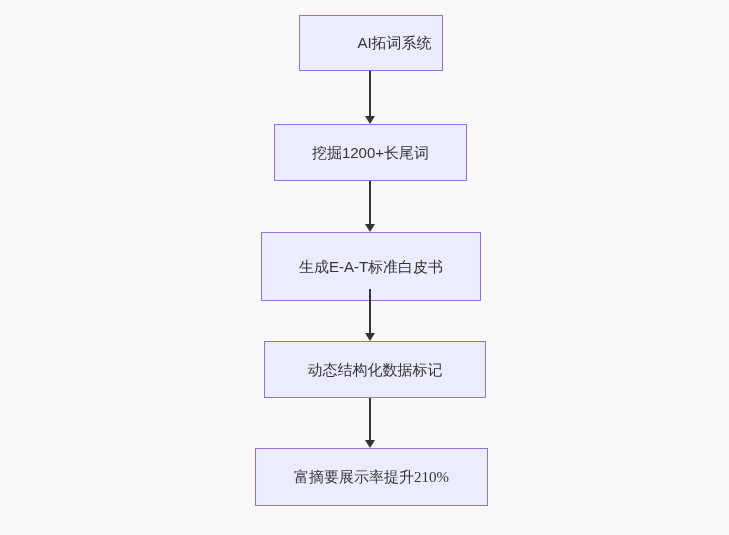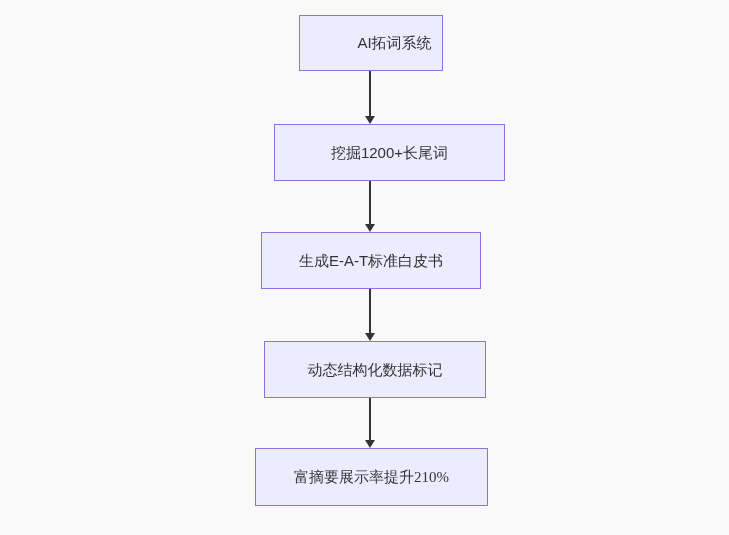--- a/index.html
+++ b/index.html
@@ -23,22 +23,22 @@
     color: #333333;
     font-size: 15px;
     display: flex;
     align-items: center;
     justify-content: center;
     text-align: center;
     line-height: 1.2;
   }
   
   .n1 { left: 299px; top: 15px;  width: 144px; height: 56px; padding-left: 47px; }
-  .n2 { left: 274px; top: 124px; width: 231px; height: 57px; }
-  .n3 { left: 261px; top: 232px; width: 220px; height: 57px; }
+  .n2 { left: 274px; top: 124px; width: 193px; height: 57px; }
+  .n3 { left: 261px; top: 232px; width: 220px; height: 69px; }
   .n4 { left: 264px; top: 341px; width: 222px; height: 57px; }
   .n5 { left: 255px; top: 448px; width: 233px; height: 58px; font-family: Liberation Serif, serif; }
 
   .edge {
     position: absolute;
     left: 370px;
     width: 10px;
     margin-left: -5px;
   }
   .a1 { top: 71px;  height: 53px; }

